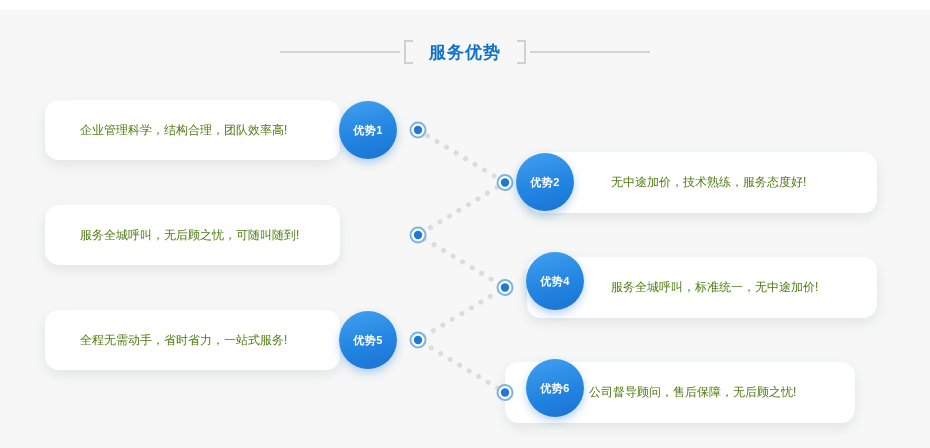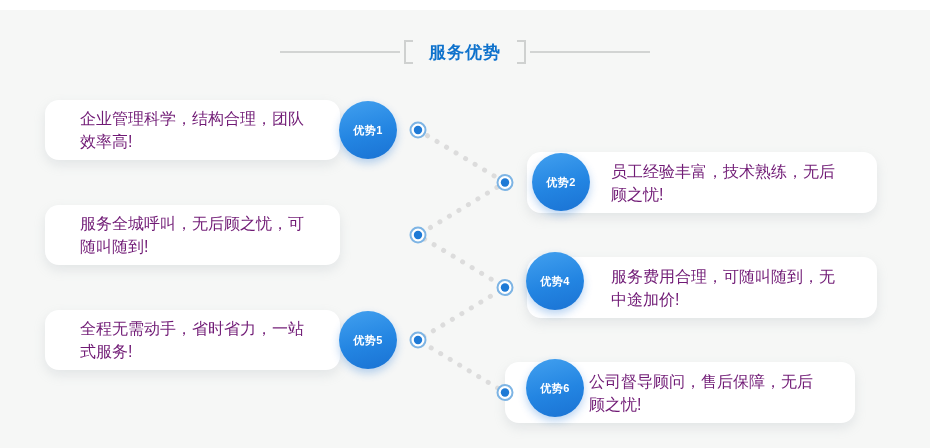--- a/index.html
+++ b/index.html
@@ -33,39 +33,39 @@
   
   svg.connector { position:absolute; left:0; top:0; z-index:2; pointer-events:none; }
 
   
   .card {
     position:absolute; z-index:1;
     background:#ffffff; border-radius:14px;
     box-shadow:0 5px 12px rgba(150,160,170,0.20);
     display:flex; align-items:center;
   }
-  .card p { font-size:16px; line-height:23px; color:#701a75; }
+  .card p { font-size:12px; line-height:23px; color:#4d7c0f; }
   .c1 { left:45px;  top:100px; width:295px; height:60px; padding:0 32px 0 35px; }
   .c2 { left:527px; top:152px; width:350px; height:61px; padding:0 38px 0 84px; }
   .c3 { left:45px;  top:205px; width:295px; height:60px; padding:0 32px 0 35px; }
   .c4 { left:527px; top:257px; width:350px; height:61px; padding:0 38px 0 84px; }
   .c5 { left:45px;  top:310px; width:295px; height:60px; padding:0 32px 0 35px; }
   .c6 { left:505px; top:362px; width:350px; height:61px; padding:0 38px 0 84px; }
 
   
   .badge {
     position:absolute; z-index:3;
     width:58px; height:58px; border-radius:50%;
     background:linear-gradient(165deg,#42a0ef 0%,#2385e2 55%,#1a72d3 100%);
     box-shadow:0 4px 9px rgba(26,114,211,0.30);
     display:flex; align-items:center; justify-content:center;
     color:#ffffff; font-size:11px; font-weight:bold; letter-spacing:0.5px;
   }
   .b1 { left:339px; top:101px; }
-  .b2 { left:532px; top:153px; }
+  .b2 { left:516px; top:153px; }
   .b3 { left:339px; top:206px; }
   .b4 { left:526px; top:252px; }
   .b5 { left:339px; top:311px; }
   .b6 { left:526px; top:359px; }
 </style>
 </head>
 <body>
 
 <div class="panel"></div>
 
@@ -104,27 +104,27 @@
     <g>
       <circle cx="505" cy="392.5" r="7.5" fill="#ffffff" stroke="#7db4e4" stroke-width="2"></circle>
       <circle cx="505" cy="392.5" r="4.2" fill="#1e7ad6"></circle>
     </g>
   </svg>
 
   <div class="card c1">
     <p>企业管理科学，结构合理，团队效率高!</p>
   </div>
   <div class="card c2">
-    <p>员工经验丰富，技术熟练，无后顾之忧!</p>
+    <p>无中途加价，技术熟练，服务态度好!</p>
   </div>
   <div class="card c3">
     <p>服务全城呼叫，无后顾之忧，可随叫随到!</p>
   </div>
   <div class="card c4">
-    <p>服务费用合理，可随叫随到，无中途加价!</p>
+    <p>服务全城呼叫，标准统一，无中途加价!</p>
   </div>
   <div class="card c5">
     <p>全程无需动手，省时省力，一站式服务!</p>
   </div>
   <div class="card c6">
     <p>公司督导顾问，售后保障，无后顾之忧!</p>
   </div>
 
   <div class="badge b1">优势1</div>
   <div class="badge b2">优势2</div>

